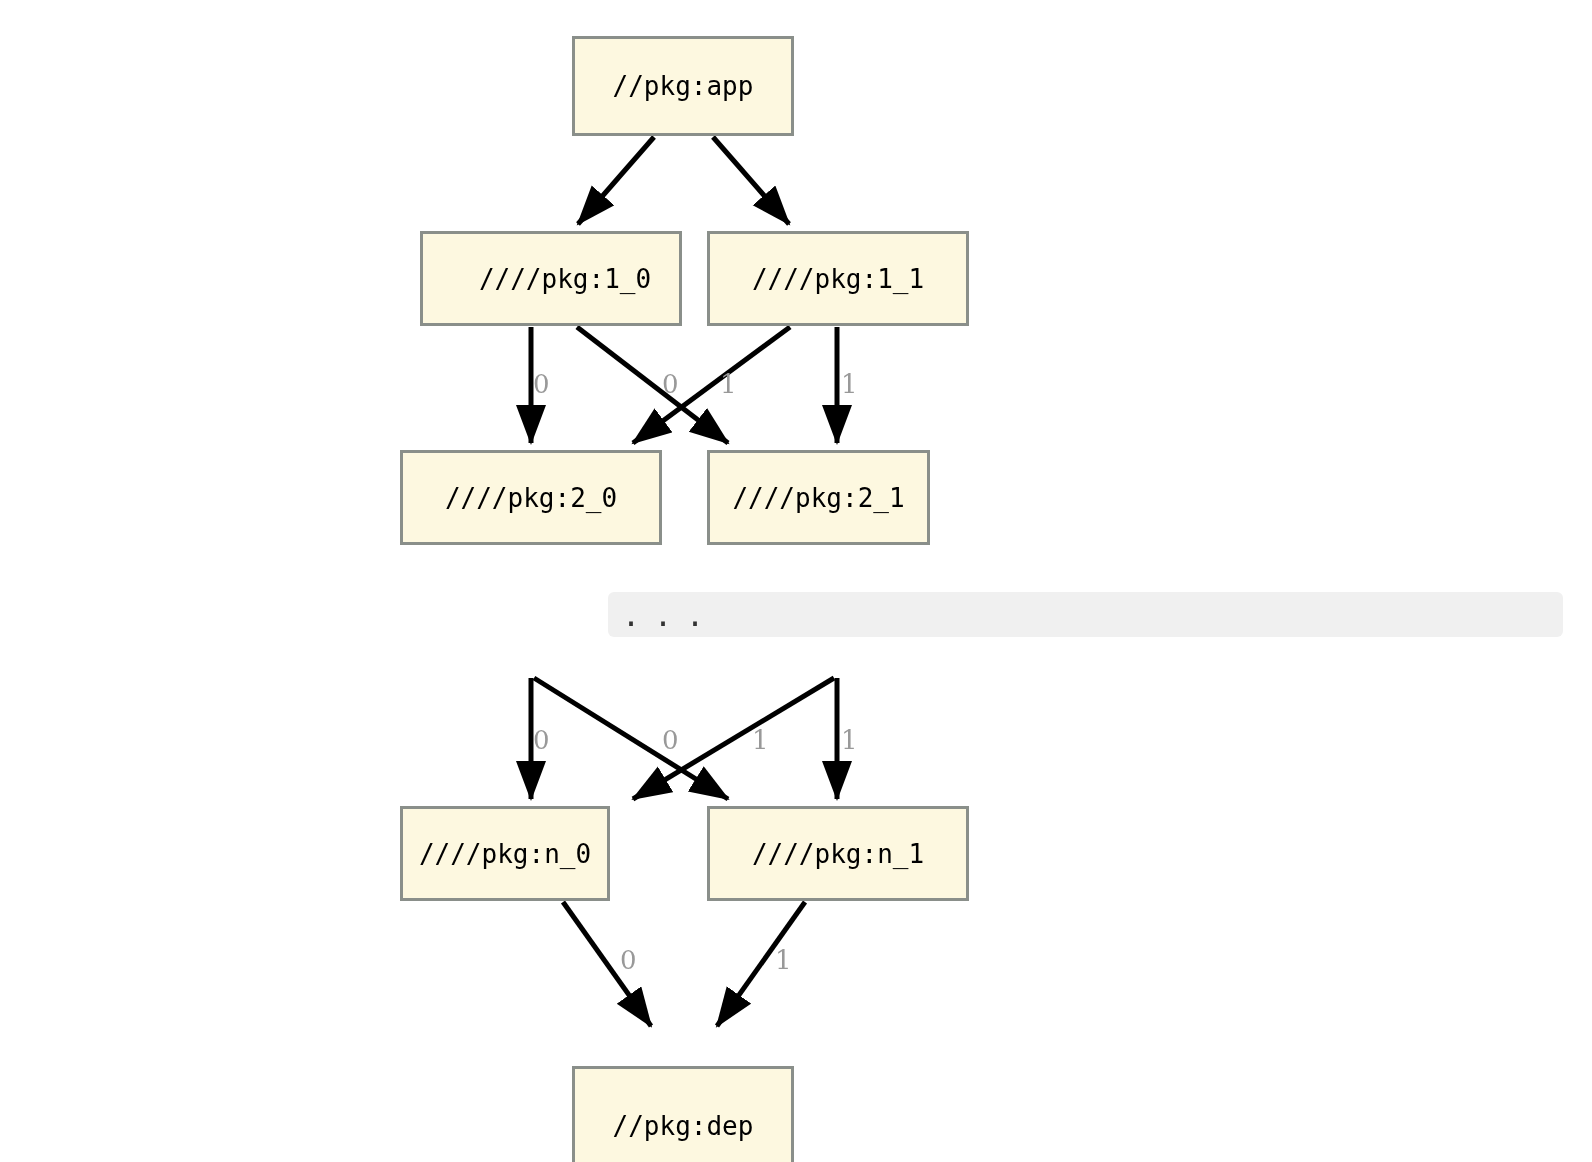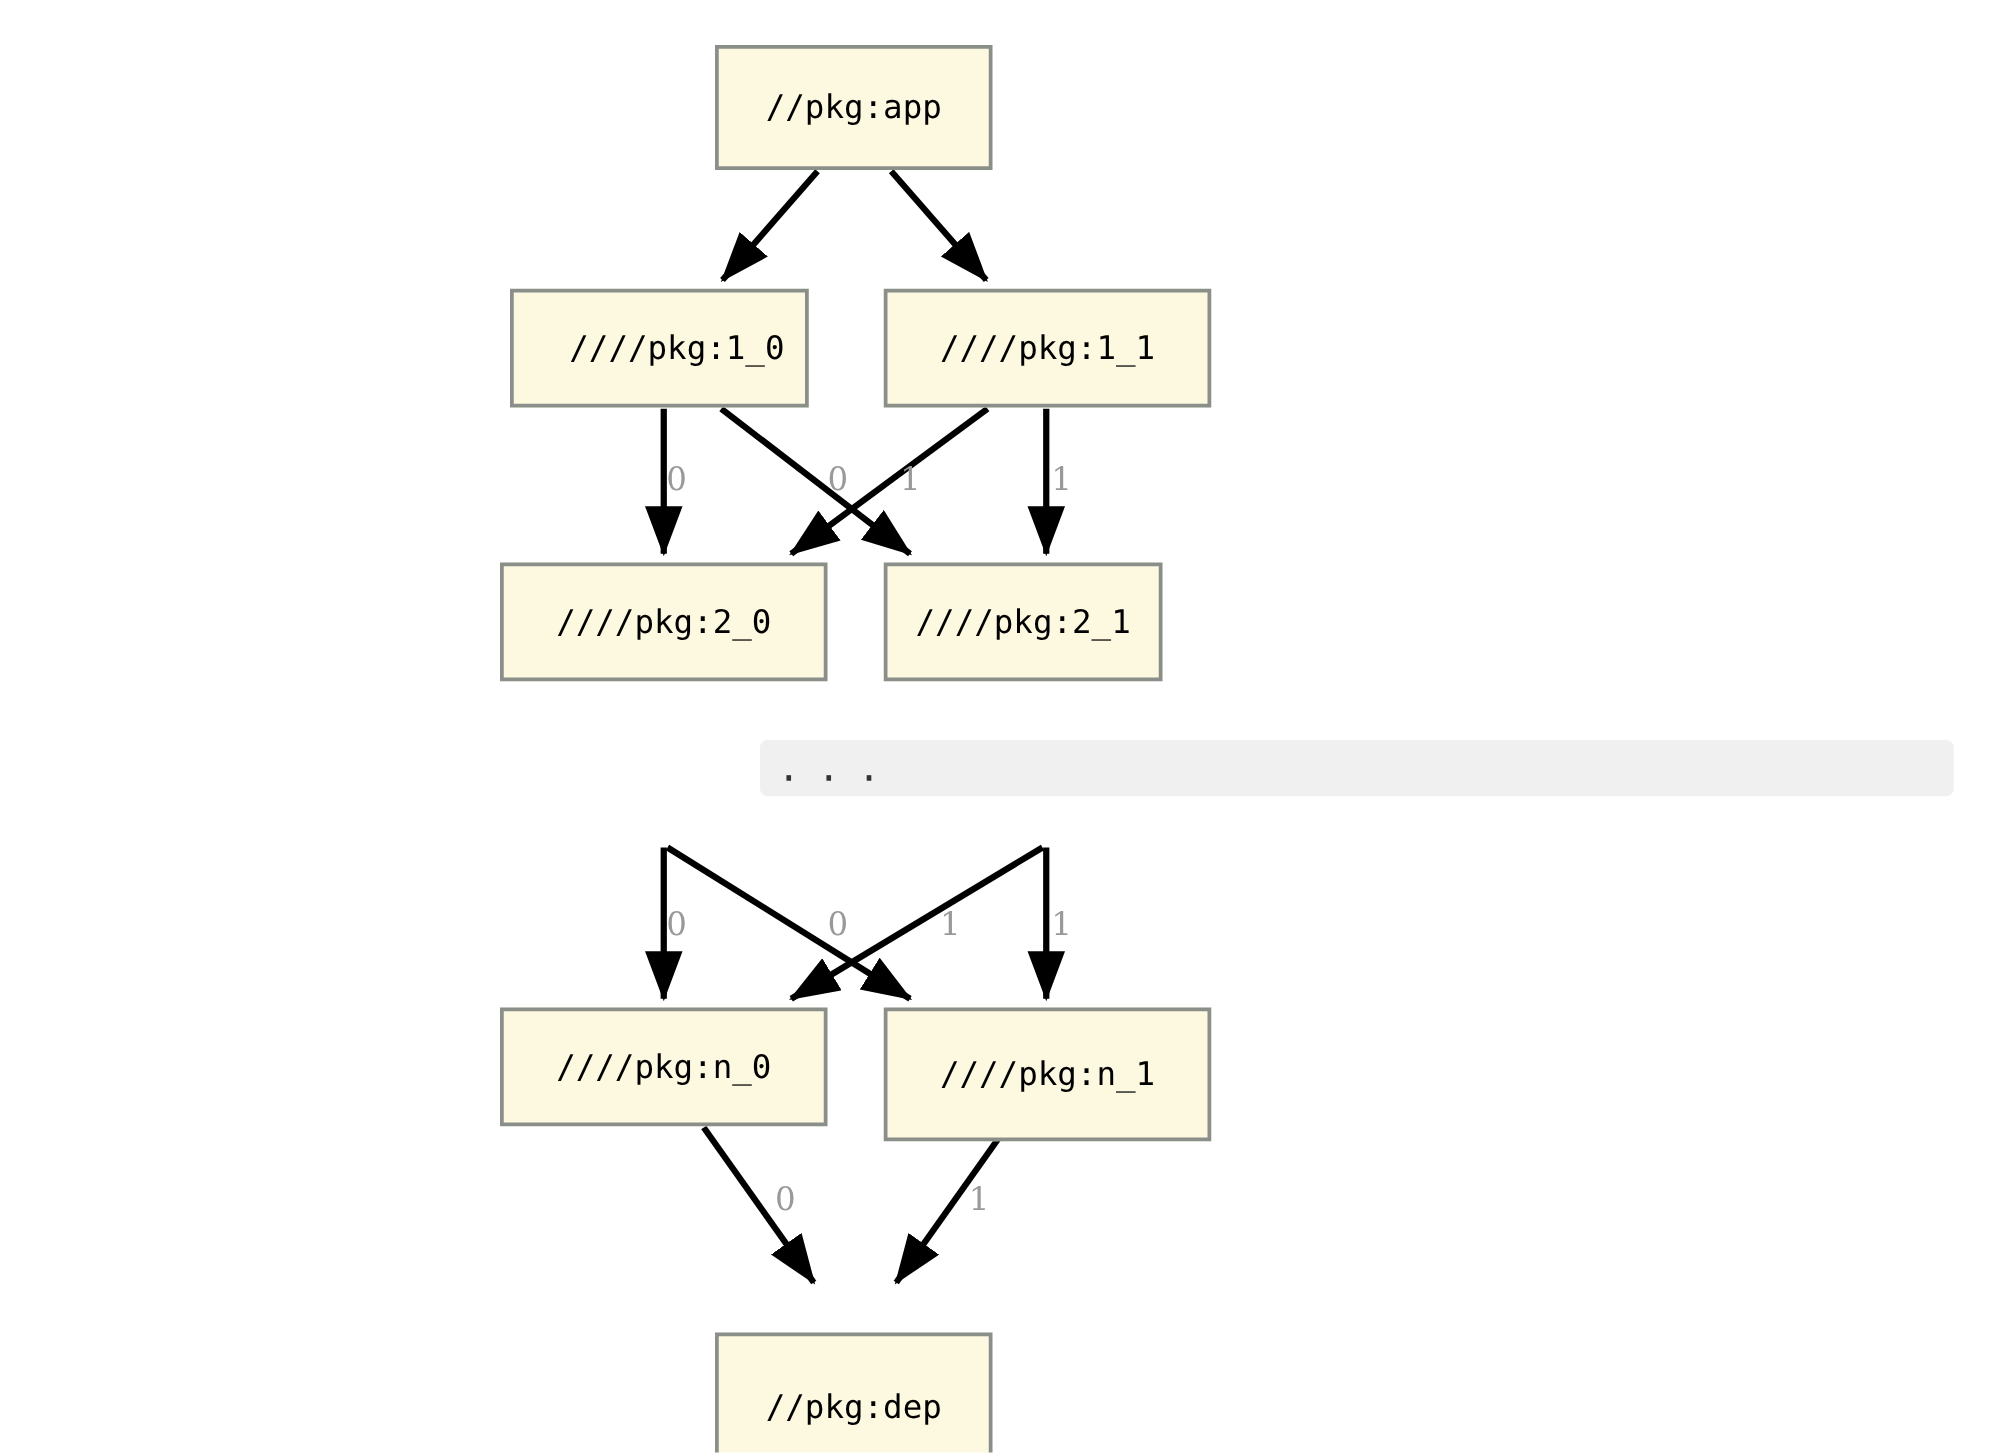--- a/index.html
+++ b/index.html
@@ -93,41 +93,41 @@
 
   <line x1="805" y1="902" x2="717" y2="1026" stroke="#000000" stroke-width="5" marker-end="url(#arrowhead)"></line>
 </svg>
 
 <div>
 
   <div class="node-box" style="left:572px; top:36px; width:222px; height:100px;">
     <span class="node-label">//pkg:app</span>
   </div>
 
-  <div class="node-box" style="left:408px; top:231px; width:239px; height:95px;padding-left:28px;">
+  <div class="node-box" style="left:420px; top:231px; width:262px; height:95px;padding-left:28px;">
     <span class="node-label">////pkg:1_0</span>
   </div>
 
   <div class="node-box" style="left:707px; top:231px; width:262px; height:95px;">
     <span class="node-label">////pkg:1_1</span>
   </div>
 
   <div class="node-box" style="left:400px; top:450px; width:262px; height:95px;">
     <span class="node-label">////pkg:2_0</span>
   </div>
 
   <div class="node-box" style="left:707px; top:450px; width:223px; height:95px;">
     <span class="node-label">////pkg:2_1</span>
   </div>
 
-  <div class="node-box" style="left:400px; top:806px; width:262px; height:95px;">
+  <div class="node-box" style="left:400px; top:806px; width:210px; height:95px;">
     <span class="node-label">////pkg:n_0</span>
   </div>
 
-  <div class="node-box" style="left:707px; top:806px; width:262px; height:107px;text-align:right;">
+  <div class="node-box" style="left:707px; top:806px; width:262px; height:95px;text-align:right;">
     <span class="node-label">////pkg:n_1</span>
   </div>
 
   <div class="node-box" style="left:572px; top:1033px; width:222px; height:120px;margin-top:33px;">
     <span class="node-label">//pkg:dep</span>
   </div>
 
 </div>
 
 <div>

